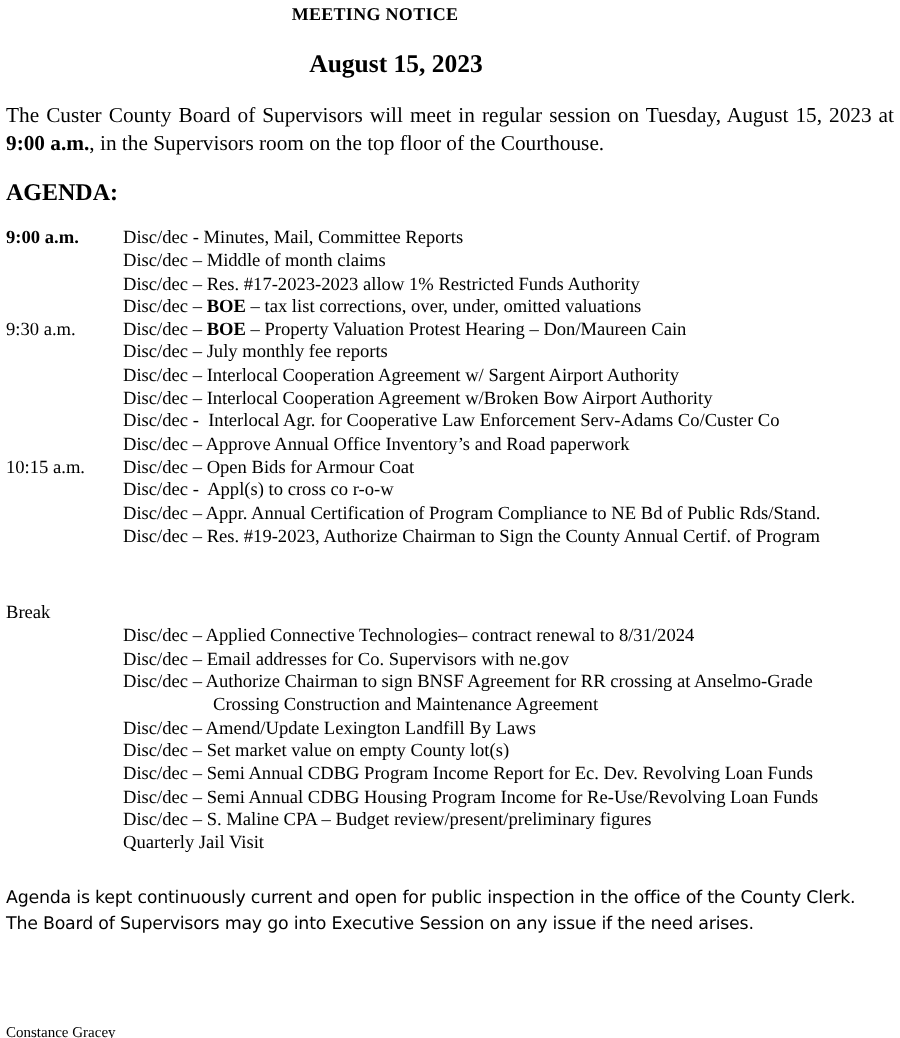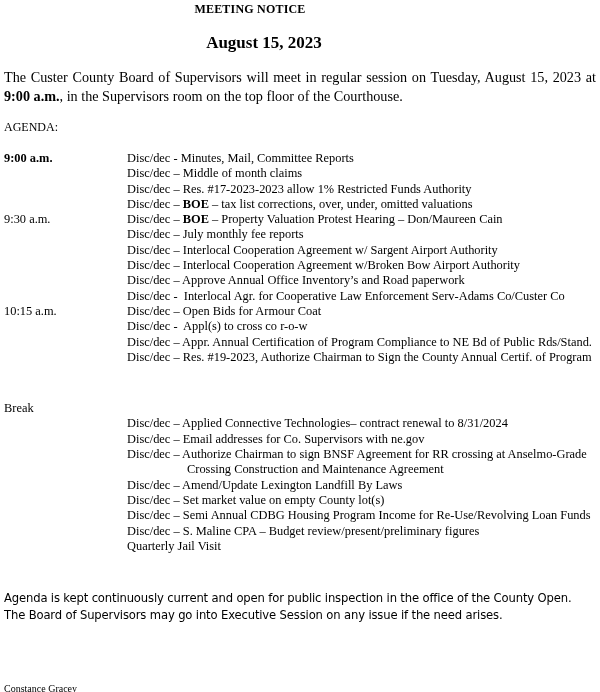--- a/index.html
+++ b/index.html
@@ -41,22 +41,22 @@
       width: 592px;
       font-size: 14.2px;
       line-height: 19px;
       text-align: justify;
     }
     .intro b { font-weight: bold; }
     .agenda-label {
       position: absolute;
       top: 120px;
       left: 4px;
-      font-weight: normal;
-      font-size: 12px;
+      font-weight: bold;
+      font-size: 16px;
     }
     .agenda {
       position: absolute;
       top: 151px;
       left: 4px;
       width: 592px;
       font-size: 12.4px;
       line-height: 15.3px;
     }
     .row {
@@ -65,21 +65,20 @@
     }
     .time {
       width: 78px;
       flex: 0 0 78px;
       white-space: nowrap;
     }
     .time.bold { font-weight: bold; }
     .item {
       flex: 1;
       white-space: nowrap;
-      margin-left: 45px;
     }
     .item .cont {
       display: block;
       padding-left: 60px;
     }
     .item b { font-weight: bold; }
     .break-row .time { width: auto; flex: 0 0 auto; margin-top: 36px; }
     .footer {
       position: absolute;
       top: 590px;
@@ -138,25 +137,25 @@
   <div class="row">
     <span class="time"></span>
     <span class="item"><span>Disc/dec – </span><span>Interlocal Cooperation Agreement w/ Sargent Airport Authority</span></span>
   </div>
   <div class="row">
     <span class="time"></span>
     <span class="item"><span>Disc/dec – </span><span>Interlocal Cooperation Agreement w/Broken Bow Airport Authority</span></span>
   </div>
   <div class="row">
     <span class="time"></span>
+    <span class="item" style="white-space:pre"><span>Disc/dec -  </span><span>Interlocal Agr. for Cooperative Law Enforcement Serv-Adams Co/Custer Co</span></span>
+  </div>
+  <div class="row">
+    <span class="time"></span>
     <span class="item"><span>Disc/dec – </span><span>Approve Annual Office Inventory’s and Road paperwork</span></span>
-  </div>
-  <div class="row">
-    <span class="time"></span>
-    <span class="item" style="white-space:pre"><span>Disc/dec -  </span><span>Interlocal Agr. for Cooperative Law Enforcement Serv-Adams Co/Custer Co</span></span>
   </div>
 
   <div class="row">
     <span class="time">10:15 a.m.</span>
     <span class="item"><span>Disc/dec – </span><span>Open Bids for Armour Coat</span></span>
   </div>
   <div class="row">
     <span class="time"></span>
     <span class="item" style="white-space:pre"><span>Disc/dec -  </span><span>Appl(s) to cross co r-o-w</span></span>
   </div>
@@ -187,33 +186,37 @@
   <div class="row">
     <span class="time"></span>
     <span class="item"><span>Disc/dec – </span><span>Amend/Update Lexington Landfill By Laws</span></span>
   </div>
   <div class="row">
     <span class="time"></span>
     <span class="item"><span>Disc/dec – </span><span>Set market value on empty County lot(s)</span></span>
   </div>
   <div class="row">
     <span class="time"></span>
+    <span class="item"><span>Disc/dec – </span><span>Semi Annual CDBG Program Income Report for Ec. Dev. Revolving Loan Funds</span></span>
+  </div>
+  <div class="row">
+    <span class="time"></span>
     <span class="item"><span>Disc/dec – </span><span>Semi Annual CDBG Housing Program Income for Re-Use/Revolving Loan Funds</span></span>
   </div>
   <div class="row">
     <span class="time"></span>
     <span class="item"><span>Disc/dec – </span><span>S. Maline CPA – Budget review/present/preliminary figures</span></span>
   </div>
   <div class="row">
     <span class="time"></span>
     <span class="item"><span>Quarterly Jail Visit</span></span>
   </div>
 </div>
 
 <div class="footer">
-  <div>Agenda is kept continuously current and open for public inspection in the office of the County Open.</div>
+  <div>Agenda is kept continuously current and open for public inspection in the office of the County Clerk.</div>
   <div>The Board of Supervisors may go into Executive Session on any issue if the need arises.</div>
 </div>
 
 <div class="signature">
   <div>Constance Gracey</div>
   <div>Custer County Email</div>
 </div>
 
 </body></html>

